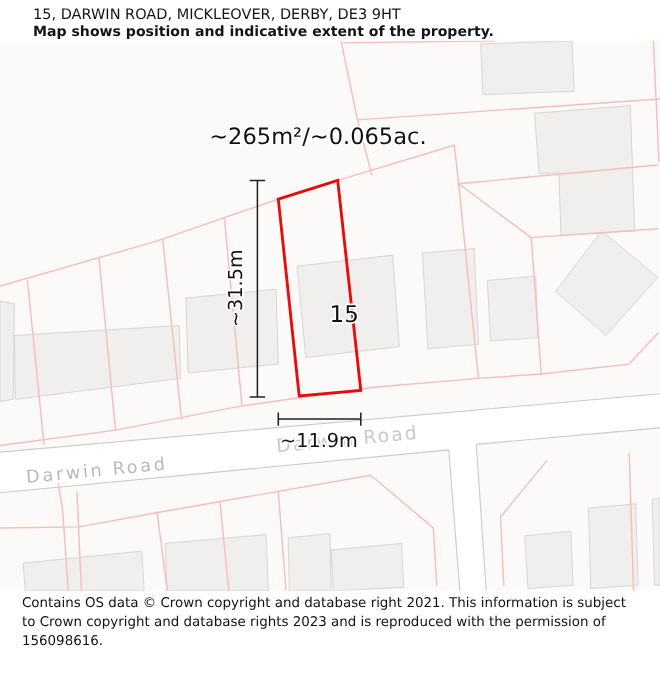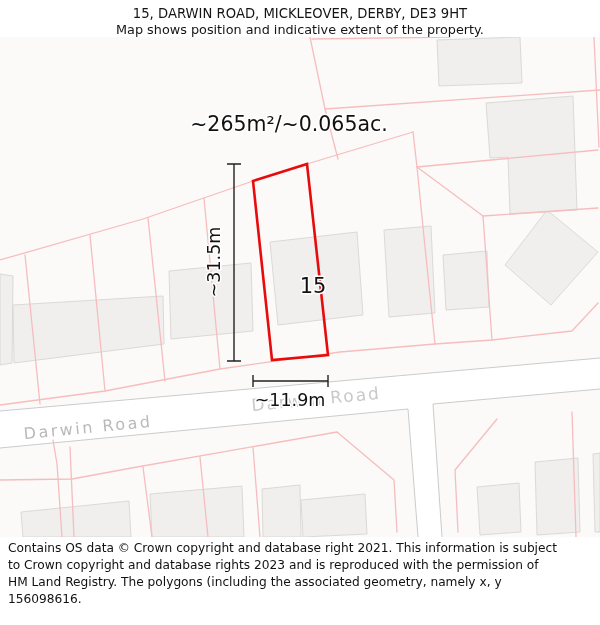--- a/index.html
+++ b/index.html
@@ -1,34 +1,34 @@
 <!DOCTYPE html>
 <html style="--property_outline: #e80b0b; --parcel_line: #f6bdbd; --building_fill: #f0efed; --building_stroke: #d8d6d3; --road_edge: #cbcbcb; --road_fill: #ffffff; --map_background: #fbfaf9; --dimension: #222222; --road_label_left_color: #b9b9b9; --road_label_right_color: #c9c9c9;"><head>
 <meta charset="utf-8">
 <style>
   html,body{margin:0;padding:0;background:#ffffff;}
   .page{
     width:600px;height:625px;overflow:hidden;background:#fff;
     font-family:"DejaVu Sans","Liberation Sans",sans-serif;color:#141414;position:relative;
   }
-  .header{padding-top:5px;text-align:center;}
+  .header{padding-top:5px;text-align:left;padding-left:30px;}
   .header .title{font-size:13.2px;line-height:17px;}
-  .header .subtitle{font-size:12.8px;line-height:15px;}
+  .header .subtitle{font-size:12.8px;line-height:15px;font-weight:bold;}
   .map-wrap{width:600px;height:500px;position:relative;}
   svg{display:block;}
   .map-bg{fill:var(--map_background,#fbfaf9);}
   .roadfill{fill:var(--road_fill,#ffffff);stroke:none;}
   .roadedge{stroke:var(--road_edge,#cbcbcb);stroke-width:1;fill:none;}
   .bld{fill:var(--building_fill,#f0efed);stroke:var(--building_stroke,#d8d6d3);stroke-width:0.9;}
   .pink{stroke:var(--parcel_line,#f6bdbd);stroke-width:1.3;fill:none;stroke-linejoin:round;stroke-linecap:round;}
   .plot{stroke:var(--property_outline,#e80b0b);stroke-width:2.6;fill:none;stroke-linejoin:miter;}
   .dim{stroke:var(--dimension,#222222);stroke-width:1.4;fill:none;}
   .maptext{fill:#111;paint-order:stroke;stroke:#fff;stroke-width:3px;stroke-linejoin:round;}
   .roadname{paint-order:stroke;stroke:#fff;stroke-width:2px;}
-  .footer{padding:3px 0 0 8px;font-size:12.2px;line-height:17px;color:#111;white-space:nowrap;}
+  .footer{padding:3px 0 0 20px;font-size:12.2px;line-height:17px;color:#111;white-space:nowrap;}
 </style>
 </head>
 <body>
 
 <div class="page">
 
   <div class="header">
     <div class="title">15, DARWIN ROAD, MICKLEOVER, DERBY, DE3 9HT</div>
     <div class="subtitle">Map shows position and indicative extent of the property.</div>
   </div>
@@ -104,17 +104,16 @@
       <text class="maptext" x="289" y="134" text-anchor="middle" font-size="20.5">~265m²/~0.065ac.</text>
       <text class="maptext" x="214" y="265" text-anchor="middle" font-size="17.5" transform="rotate(-90 214 265) translate(0 6)">~31.5m</text>
       <text class="maptext" x="290" y="409" text-anchor="middle" font-size="17.5">~11.9m</text>
       <text class="maptext" x="313" y="296" text-anchor="middle" font-size="21">15</text>
     </svg>
   </div>
 
   <div class="footer">
     <div>Contains OS data © Crown copyright and database right 2021. This information is subject</div>
     <div>to Crown copyright and database rights 2023 and is reproduced with the permission of</div>
-    <div>HM Land Registry. The polygons (including the associated geometry, namely x, y</div>
     <div>156098616.</div>
   </div>
 
 </div>
 
 </body></html>

